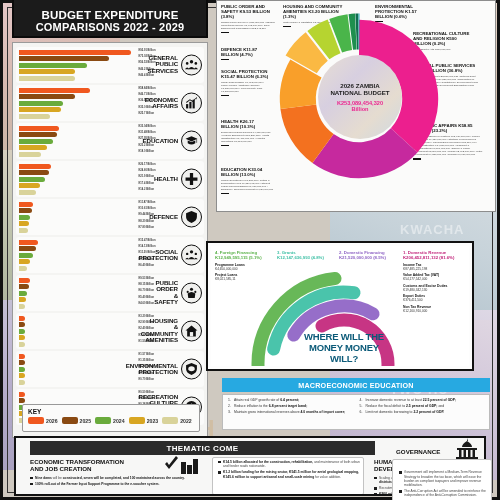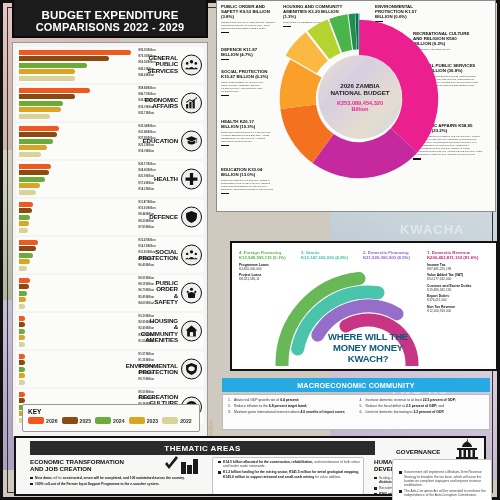--- a/index.html
+++ b/index.html
@@ -118,21 +118,21 @@
   .lbl .sub { font-size:2.5px; line-height:3.1px; color:#444; display:block; margin-top:1.5px; }
   .lbl .dash { display:block; width:8px; height:1.4px; background:#111; margin-top:2px; }
 
   
   #res-head {
     position:absolute; left:222px; top:222px; width:268px; height:16px;
     background:#27a9e1; color:#fff; display:flex; align-items:center; justify-content:center;
     font-size:8px; font-weight:bold; letter-spacing:.2px;
   }
   #res-card {
-    position:absolute; left:230px; top:241px; width:268px; height:130px;
+    position:absolute; left:206px; top:241px; width:268px; height:130px;
     background:#fdfdfd; border:2.5px solid #111;
     overflow:hidden;
   }
   #res-inner { position:absolute; inset:3px; background:#fff; overflow:hidden; }
   .res-col { position:absolute; font-size:4.2px; line-height:5px; }
   .res-col .rh { font-weight:bold; display:block; font-size:4.3px; }
   .res-col .rv { font-weight:bold; display:block; font-size:4.3px; }
   .res-col .ritem { display:block; margin-top:2.5px; font-size:3.2px; line-height:4px; color:#333; }
   .res-col .ritem b { display:block; font-weight:bold; color:#111; font-size:3.4px; }
   .arc-caption {
@@ -700,21 +700,21 @@
     <div id="res-inner">
       <svg id="arc-svg" width="210" height="104" viewBox="0 0 210 104">
           <path d="M19.052388876357767 103.00135671641507 A86 86 0 0 1 96.01055215898181 14.471116998328483" stroke="#5bb24a" stroke-width="13" stroke-linecap="round" fill="none" opacity="0.92"></path>
           <path d="M34.57337274716599 85.03035826112134 A72 72 0 0 1 115.02046326912473 28.700699050606943" stroke="#3bbfa4" stroke-width="13" stroke-linecap="round" fill="none" opacity="0.92"></path>
           <path d="M54.770526580502555 71 A58 58 0 0 1 134 49.77052658050256" stroke="#8d62c4" stroke-width="13" stroke-linecap="round" fill="none" opacity="0.92"></path>
           <path d="M83.00000000000001 61.894882233484694 A44 44 0 0 1 148.97319638884022 101.53557785491004" stroke="#c2247a" stroke-width="13" stroke-linecap="round" fill="none" opacity="0.92"></path>
         </svg>
       <div class="arc-caption">
         <span>WHERE WILL THE</span><br>
         <span>MONEY MONEY</span><br>
-        <span>KWACH?</span>
+        <span>WILL?</span>
       </div>
       <div id="res-cols">
           <div class="res-col" style="left: 4px; top: 4px; width: 54px;">
             <span class="rh" style="color: rgb(91, 178, 74);">4.  Foreign Financing</span>
             <span class="rv" style="color: rgb(91, 178, 74);">K12,949,595,115 (5.1%)</span>
             <span class="ritem"><b>Programme Loans</b>K4,650,000,000</span>
             <span class="ritem"><b>Project Loans</b>K8,021,585,11</span>
           </div>
           <div class="res-col" style="left: 66px; top: 4px; width: 54px;">
             <span class="rh" style="color: rgb(59, 191, 164);">3.  Grants</span>
@@ -730,21 +730,21 @@
             <span class="ritem"><b>Income Tax</b>K87,485,225,198</span>
             <span class="ritem"><b>Value Added Tax (VAT)</b>K54,177,542,000</span>
             <span class="ritem"><b>Customs and Excise Duties</b>K19,480,342,130</span>
             <span class="ritem"><b>Export Duties</b>K376,411,500</span>
             <span class="ritem"><b>Non Tax Revenue</b>K12,160,910,000</span>
           </div>
         </div>
     </div>
   </div>
 
-  <div id="macro-head">MACROECONOMIC COMMUNITY</div>
+  <div id="macro-head">MACROECONOMIC EDUCATION</div>
   <div id="macro-card">
     <div class="macro-col" id="macro-left">
         <div class="mrow">
           <span class="num">1.</span>
           <span>Attain real GDP growth rate of <b>6.4 percent;</b></span>
         </div>
         <div class="mrow">
           <span class="num">2.</span>
           <span>Reduce inflation to the <b>6-8 percent target band;</b></span>
         </div>
@@ -763,21 +763,21 @@
           <span>Reduce the fiscal deficit to <b>2.5 percent of GDP;</b> and</span>
         </div>
         <div class="mrow">
           <span class="num">6.</span>
           <span>Limit net domestic borrowing to <b>2.2 percent of GDP.</b></span>
         </div>
       </div>
   </div>
 
   <div id="them-card">
-    <div id="them-head">THEMATIC AREAS</div>
+    <div id="them-head">THEMATIC COME</div>
 
     <div class="them-col" style="left:14px; width:168px;">
       <div class="them-title">
         <span>ECONOMIC TRANSFORMATION</span><br>
         <span>AND JOB CREATION</span>
       </div>
       <div class="them-list" id="them-0">
           <div class="bullet">
             <span class="sq"></span>
             <span><b>Nine dams</b> will be <b>constructed, seven will be completed, and 100 maintained across the country.</b></span>

